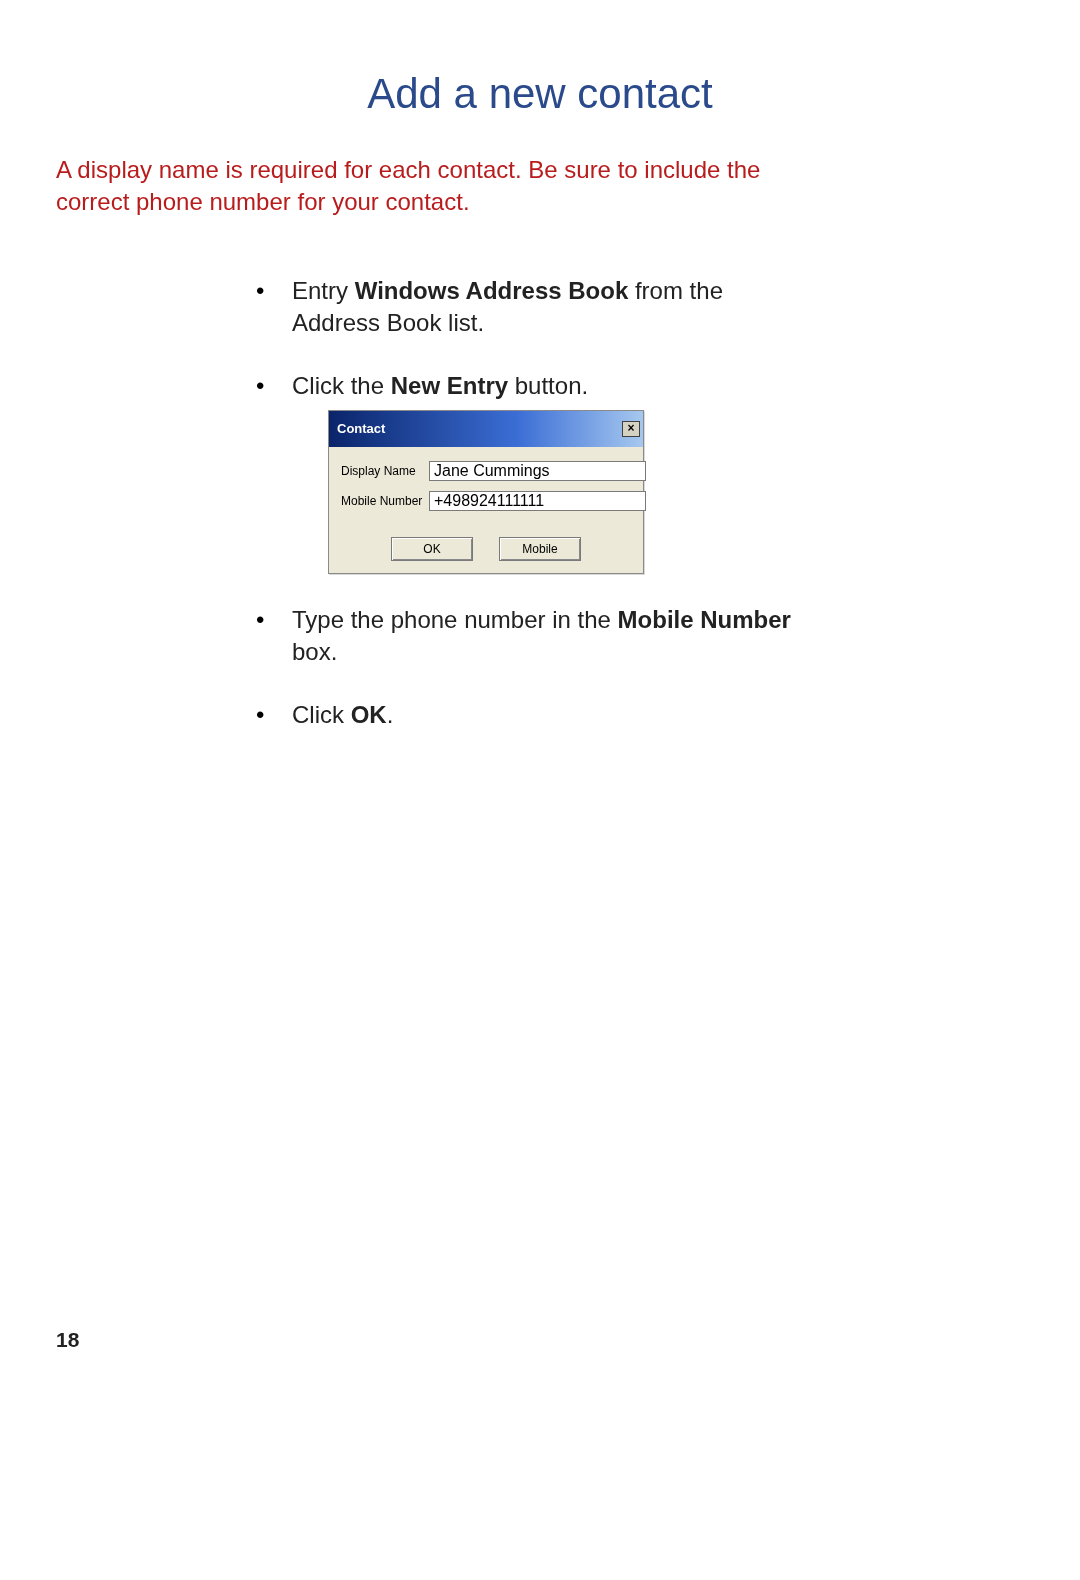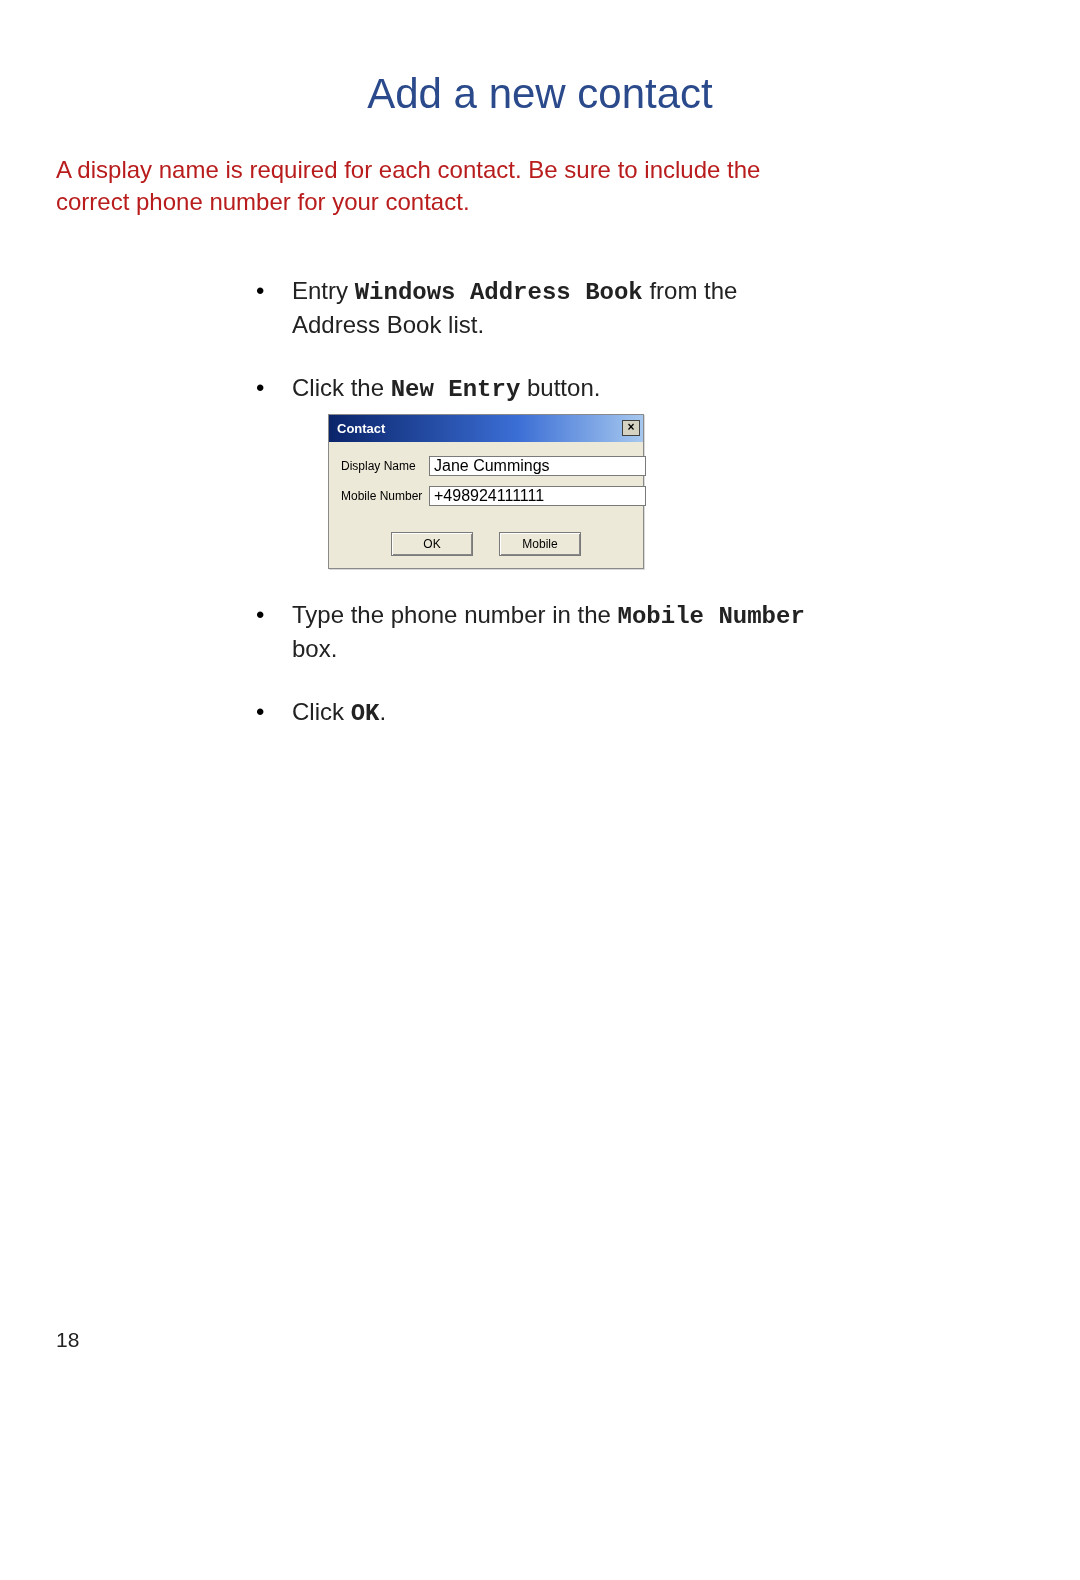--- a/index.html
+++ b/index.html
@@ -42,36 +42,36 @@
     color: #222;
   }
   ul.steps > li::before {
     content: "•";
     position: absolute;
     left: 0;
     top: 0;
     font-size: 24px;
     color: #000;
   }
-  .bold { font-weight: 700; font-family: Liberation Mono, monospace; }
+  .bold { font-weight: 700; }
 
   
   .dialog {
     margin: 8px 0 28px 36px;
     width: 316px;
     background: #ece9d8;
     border: 1px solid #8a8a8a;
     box-shadow: 1px 1px 0 rgba(0,0,0,0.15);
     font-family: Tahoma, Arial, sans-serif;
   }
   .dialog-title {
     display:flex;
     align-items:center;
     justify-content:space-between;
-    height: 27px;
+    height: 36px;
     padding: 0 3px 0 8px;
     background: linear-gradient(to right, #0a246a 0%, #3b6ed5 60%, #a6c8ef 100%);
     color: #fff;
     font-size: 13px;
     font-weight: 700;
   }
   .close-btn {
     width: 18px; height: 16px;
     background: #d6d2c2;
     border: 1px solid #404040;
@@ -120,21 +120,21 @@
     box-shadow: inset 1px 1px 0 #fff, inset -1px -1px 0 #888;
     font-family: Tahoma, Arial, sans-serif;
     color: #000;
   }
 
   .page-number {
     position: absolute;
     left: 56px;
     bottom: 228px;
     font-size: 21px;
-    font-weight: 400;
+    font-weight: 700;
     color: #222;
   }
 </style>
 </head>
 <body>
 
 <div class="page">
   <h1 class="title">Add a new contact</h1>
 
   <p class="intro">A display name is required for each contact. Be sure to include the correct phone number for your contact.</p>

